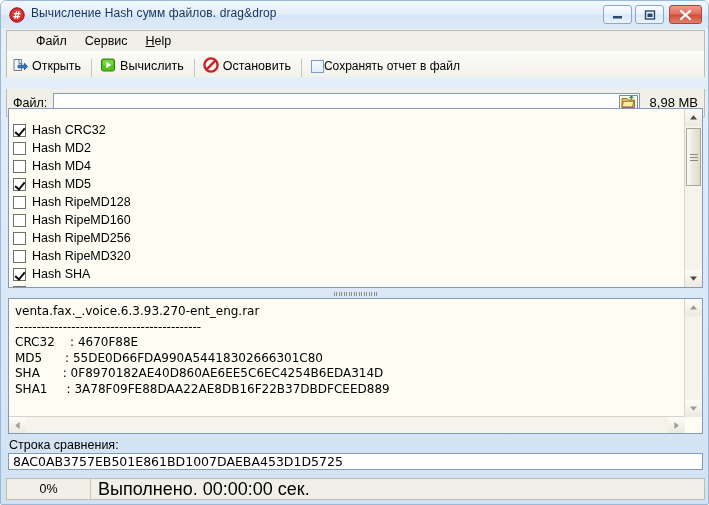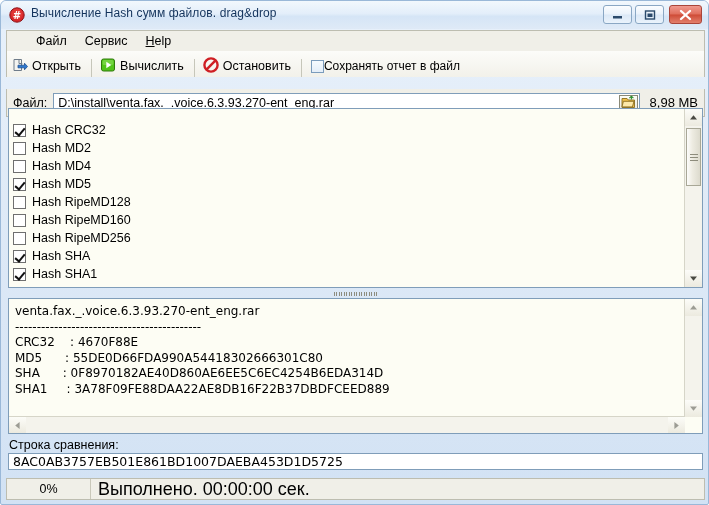--- a/index.html
+++ b/index.html
@@ -423,21 +423,20 @@
 
     <div class="tb-check">
       <span class="wincheck"></span>
       <span class="tb-label">Сохранять отчет в файл</span>
     </div>
   </div>
 
   <div id="filerow">
     <span id="file-label">Файл:</span>
     <div id="file-input">
-      <span id="file-value">D:\install\venta.fax._.voice.6.3.93.270-ent_eng.rar</span>
       <span id="file-browse">
         <span>
           <svg width="15" height="14" viewBox="0 0 15 14">
             <path d="M1 3.5h5l1.3 1.5h6.2v7.5H1z" fill="#f0c14b" stroke="#8a6d1f" stroke-width="0.9"></path>
             <path d="M2.4 6.3h10.6l-1.6 5.6H1z" fill="#fde9a9" stroke="#8a6d1f" stroke-width="0.9"></path>
             <path d="M10.4 1.2v3.2M10.4 1.2l2 2M10.4 1.2l-2 2" stroke="#2f8d2f" stroke-width="1.1" fill="none"></path>
           </svg>
         </span>
       </span>
     </div>
@@ -468,20 +467,24 @@
         </div>
         <div class="hash-row">
           <span class="listcheck"></span>
           <span class="hash-label">Hash RipeMD160</span>
         </div>
         <div class="hash-row">
           <span class="listcheck"></span>
           <span class="hash-label">Hash RipeMD256</span>
         </div>
         <div class="hash-row">
+          <span class="listcheck"></span>
+          <span class="hash-label">Hash RipeMD320</span>
+        </div>
+        <div class="hash-row">
           <span class="listcheck checked"></span>
           <span class="hash-label">Hash SHA</span>
         </div>
         <div class="hash-row">
           <span class="listcheck checked"></span>
           <span class="hash-label">Hash SHA1</span>
         </div>
       </div>
     <div class="vscroll">
       <div class="sb-arrow up">

